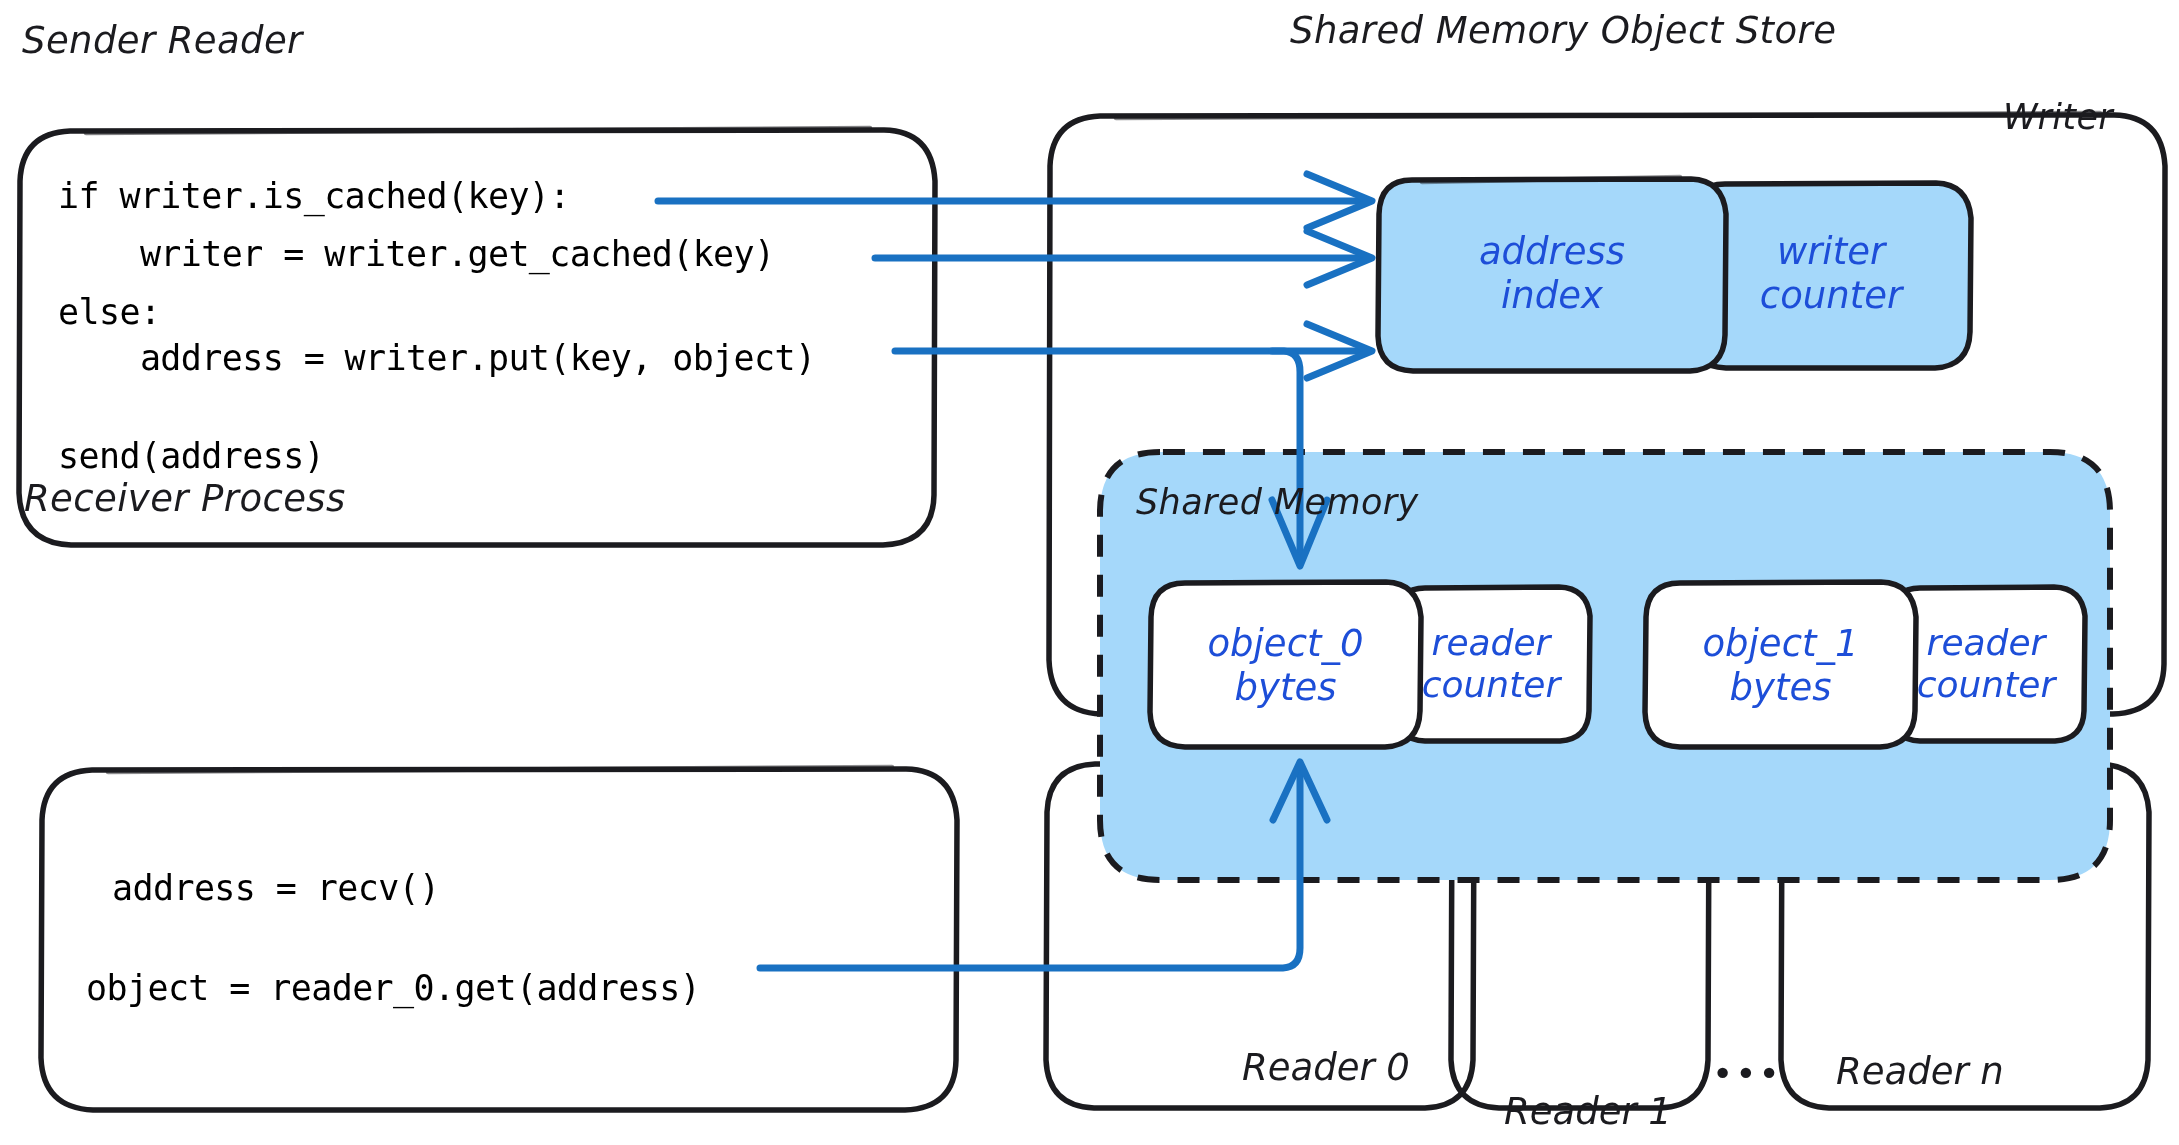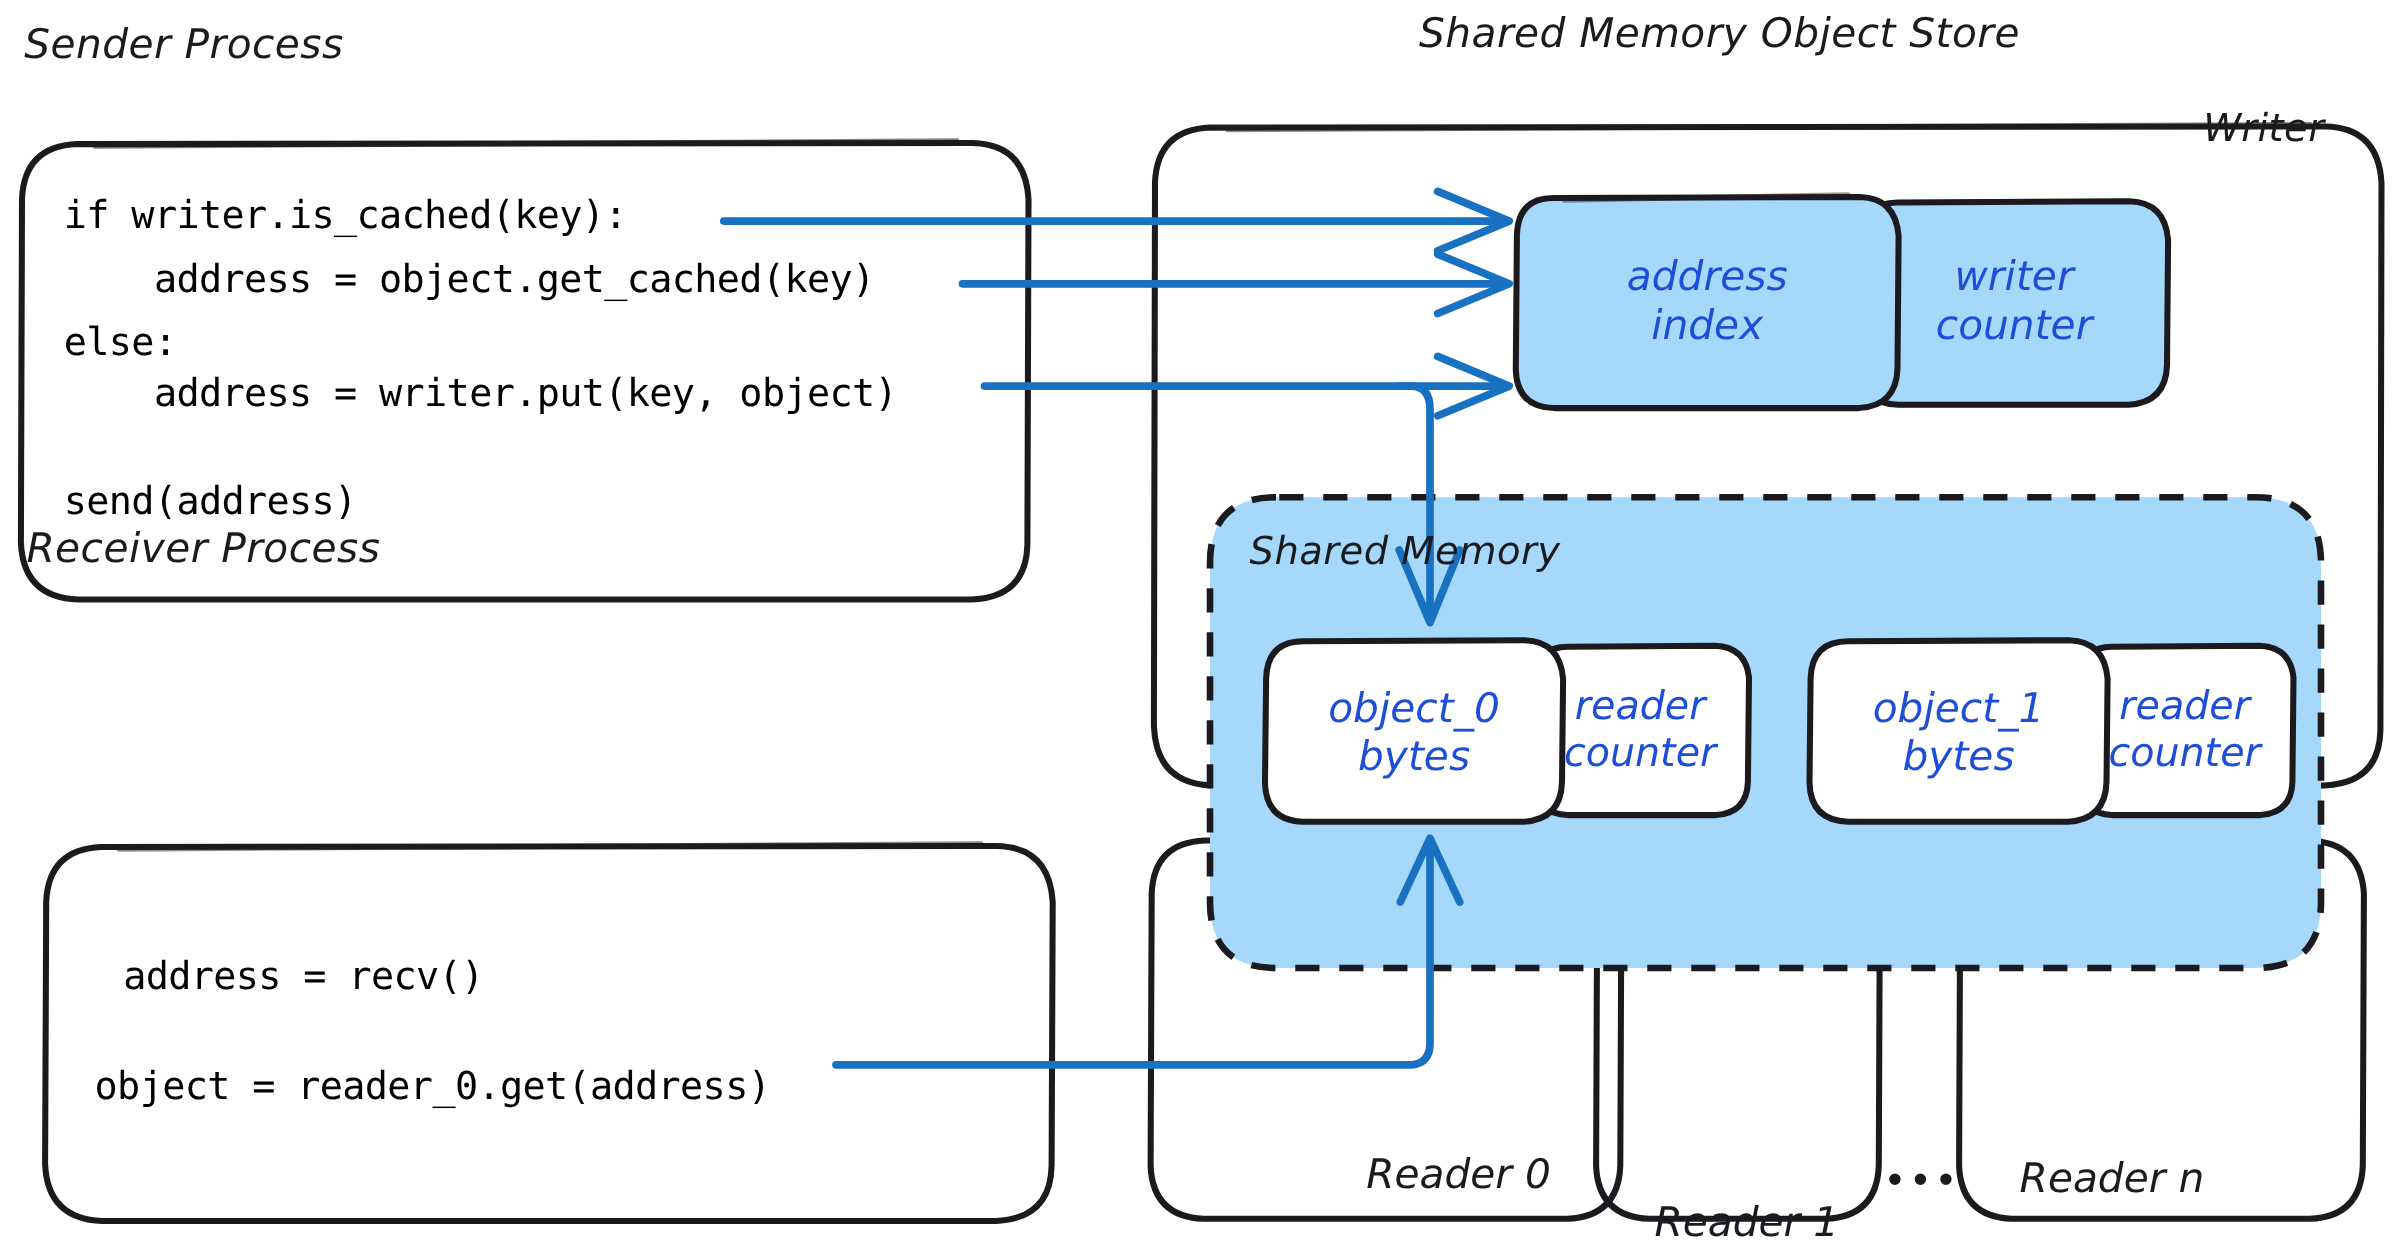--- a/index.html
+++ b/index.html
@@ -333,24 +333,24 @@
 
       <g>
         <path class="arw" d="M 760 968 L 1283 968
                              Q 1300 967 1300 948
                              L 1300 772"></path>
         <path class="arw" d="M 1273 820 L 1300 762 L 1327 820"></path>
       </g>
     </g>
   </svg>
 
-  <div class="lbl hand title-sender">Sender Process</div>
+  <div class="lbl hand title-sender">Sender Reader</div>
 
   <div class="code-block code" style="left:58px; top:170px; font-size:35px; line-height:52px;">if writer.is_cached(key):</div>
-  <div class="code-block code" style="left:58px; top:228px; font-size:35px; line-height:52px;">    address = object.get_cached(key)</div>
+  <div class="code-block code" style="left:58px; top:228px; font-size:35px; line-height:52px;">    writer = writer.get_cached(key)</div>
   <div class="code-block code" style="left:58px; top:286px; font-size:35px; line-height:52px;">else:</div>
   <div class="code-block code" style="left:58px; top:332px; font-size:35px; line-height:52px;">    address = writer.put(key, object)</div>
   <div class="code-block code" style="left:58px; top:430px; font-size:35px; line-height:52px;">send(address)</div>
 
   <div class="lbl hand title-receiver">Receiver Process</div>
 
   <div class="code-block code" style="left:86px; top:862px; font-size:35px; line-height:52px;margin-left:26px;">address = recv()</div>
   <div class="code-block code" style="left:86px; top:962px; font-size:35px; line-height:52px;">object = reader_0.get(address)</div>
 
   <div class="lbl hand title-store">Shared Memory Object Store</div>

